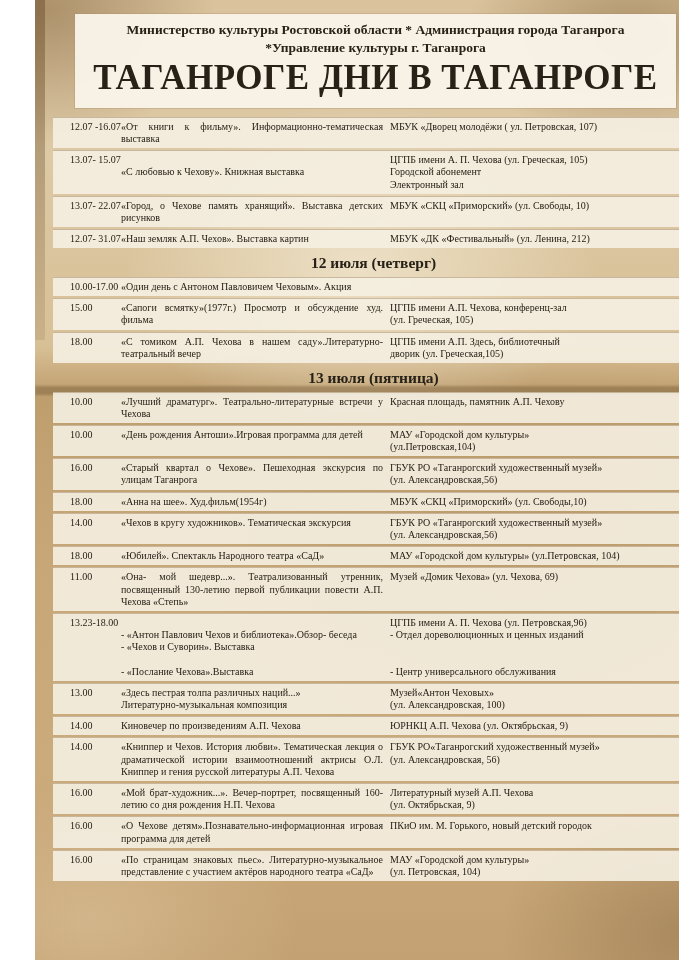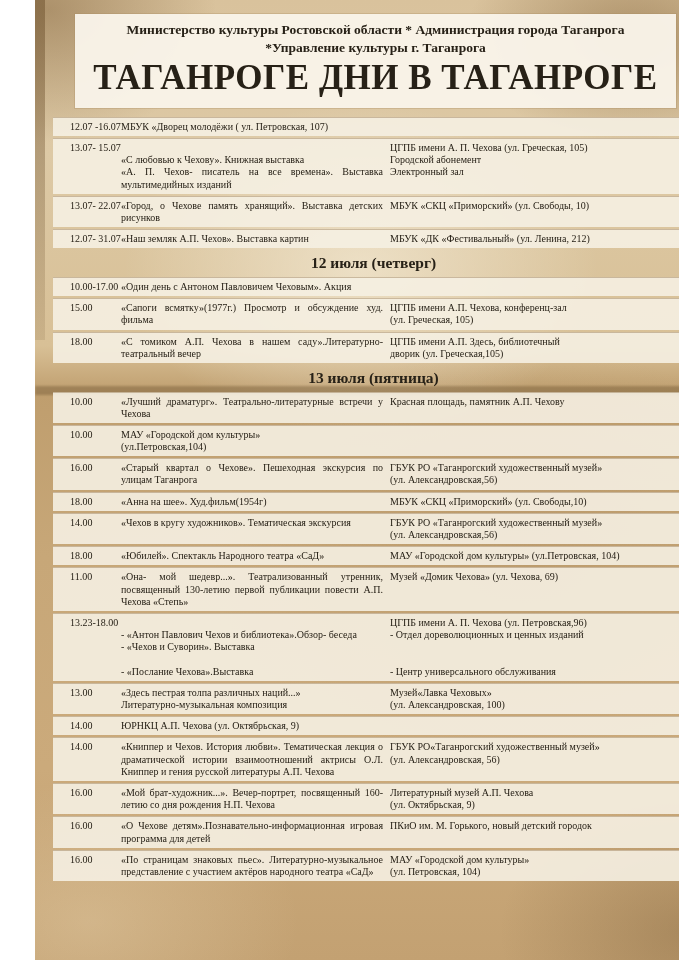--- a/index.html
+++ b/index.html
@@ -55,30 +55,32 @@
 
     <div class="header-card">
       <div class="org-line">Министерство культуры Ростовской области * Администрация города Таганрога</div>
       <div class="org-line">*Управление культуры г. Таганрога</div>
       <div class="poster-title">ТАГАНРОГЕ ДНИ В ТАГАНРОГЕ</div>
     </div>
 
     <div class="schedule">
         <div class="row">
           <div class="cell time">12.07 -16.07</div>
+          <div class="cell desc">
+            <div class="line">«От книги к фильму». Информационно-тематическая выставка</div>
+          </div>
           <div class="cell venue">
             <div class="line">МБУК «Дворец молодёжи ( ул. Петровская, 107)</div>
           </div>
         </div>
         <div class="row">
           <div class="cell time">13.07- 15.07</div>
           <div class="cell desc">
             <div class="line">&nbsp;</div>
             <div class="line">«С любовью к Чехову». Книжная выставка</div>
-            <div class="line">«А. П. Чехов- писатель на все времена». Выставка мультимедийных изданий</div>
           </div>
           <div class="cell venue">
             <div class="line">ЦГПБ имени А. П. Чехова (ул. Греческая, 105)</div>
             <div class="line">Городской абонемент</div>
             <div class="line">Электронный зал</div>
           </div>
         </div>
         <div class="row">
           <div class="cell time">13.07- 22.07</div>
           <div class="cell desc">
@@ -129,20 +131,23 @@
           <div class="cell time">10.00</div>
           <div class="cell desc">
             <div class="line">«Лучший драматург». Театрально-литературные встречи у Чехова</div>
           </div>
           <div class="cell venue">
             <div class="line">Красная площадь, памятник А.П. Чехову</div>
           </div>
         </div>
         <div class="row">
           <div class="cell time">10.00</div>
+          <div class="cell desc">
+            <div class="line">«День рождения Антоши».Игровая программа для детей</div>
+          </div>
           <div class="cell venue">
             <div class="line">МАУ «Городской дом культуры»</div>
             <div class="line">(ул.Петровская,104)</div>
           </div>
         </div>
         <div class="row">
           <div class="cell time">16.00</div>
           <div class="cell desc">
             <div class="line">«Старый квартал о Чехове». Пешеходная экскурсия по улицам Таганрога</div>
           </div>
@@ -205,26 +210,29 @@
             <div class="line">- Центр универсального обслуживания</div>
           </div>
         </div>
         <div class="row">
           <div class="cell time">13.00</div>
           <div class="cell desc">
             <div class="line">«Здесь пестрая толпа различных наций...»</div>
             <div class="line">Литературно-музыкальная композиция</div>
           </div>
           <div class="cell venue">
-            <div class="line">Музей«Лавка Чеховых»</div>
+            <div class="line">Музей«Антон Чеховых»</div>
             <div class="line">(ул. Александровская, 100)</div>
           </div>
         </div>
         <div class="row">
           <div class="cell time">14.00</div>
+          <div class="cell desc">
+            <div class="line">Киновечер по произведениям А.П. Чехова</div>
+          </div>
           <div class="cell venue">
             <div class="line">ЮРНКЦ А.П. Чехова (ул. Октябрьская, 9)</div>
           </div>
         </div>
         <div class="row">
           <div class="cell time">14.00</div>
           <div class="cell desc">
             <div class="line">«Книппер и Чехов. История любви». Тематическая лекция о драматической истории взаимоотношений актрисы О.Л. Книппер и гения русской литературы А.П. Чехова</div>
           </div>
           <div class="cell venue">

